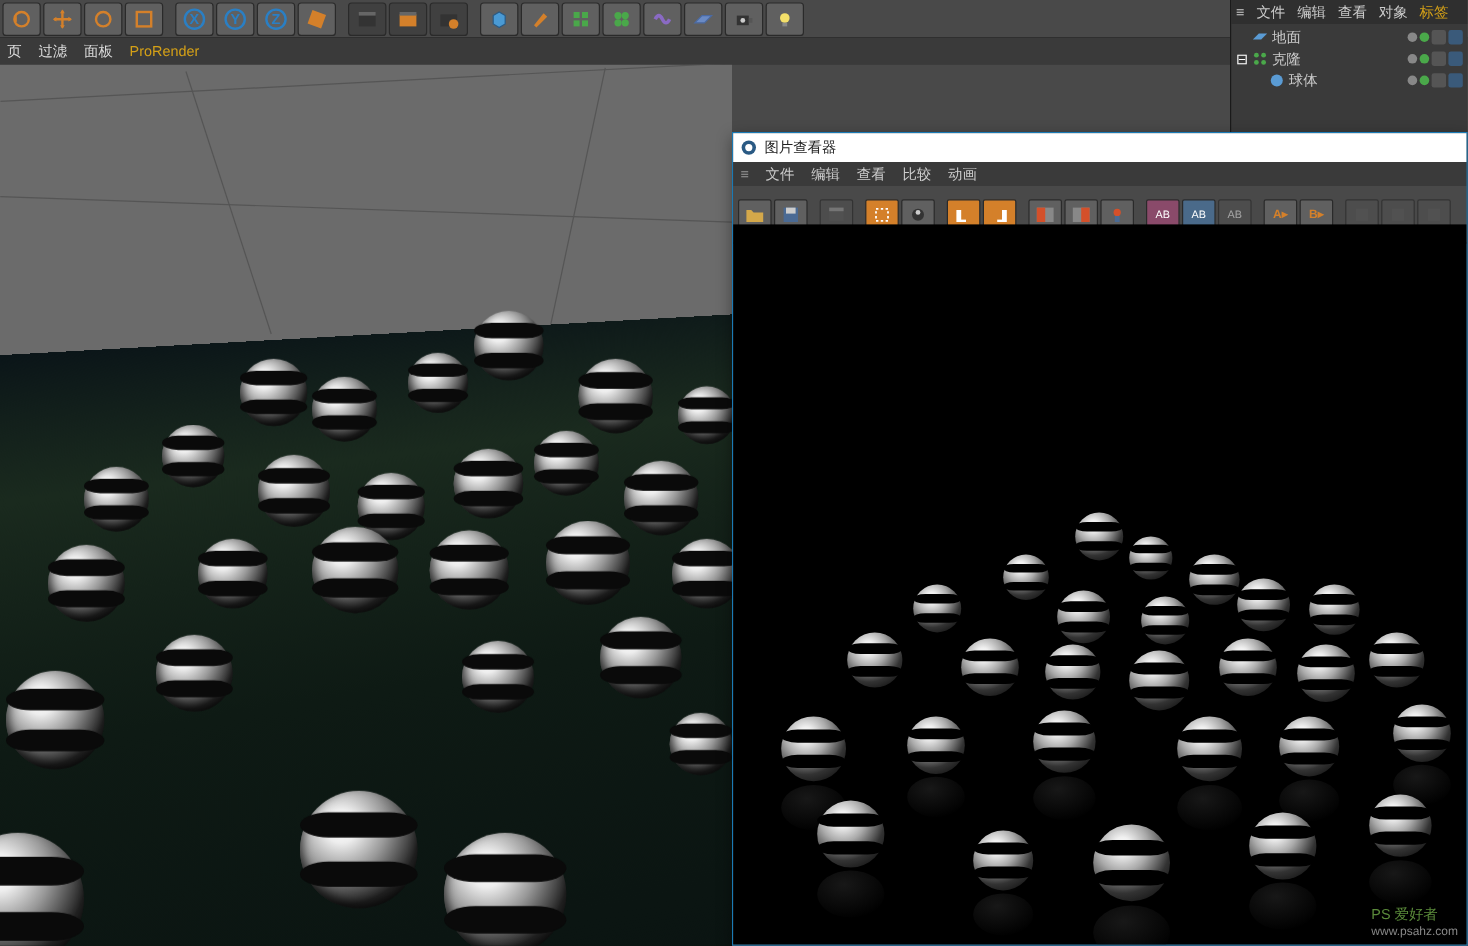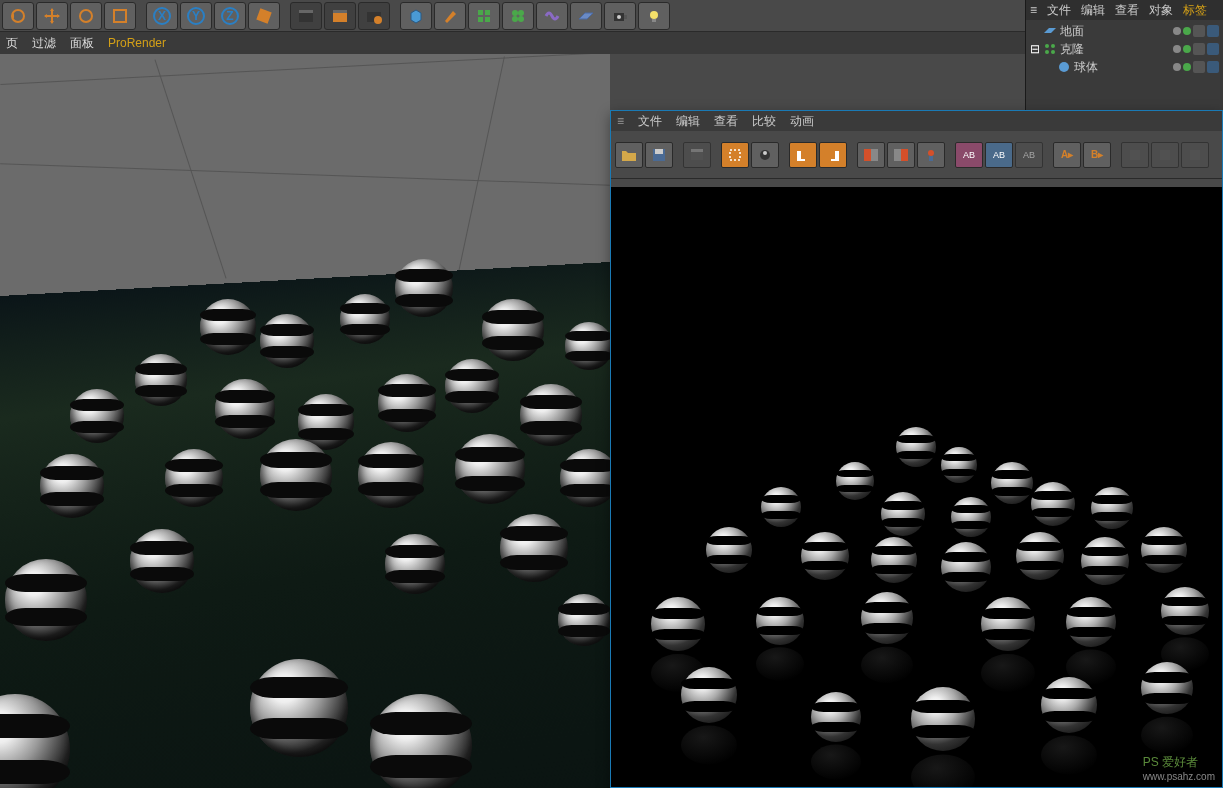--- a/index.html
+++ b/index.html
@@ -272,20 +272,27 @@
           <div class="dot" style="background:#888"></div>
           <div class="dot" style="background:#4aa84a"></div>
           <div style="width:12px;height:12px;background:#555;border-radius:2px"></div>
           <div style="width:12px;height:12px;background:#3a5a7a;border-radius:2px"></div>
         </div>
       </div>
     </div>
 </div>
 
 <div class="floating-win">
+  <div class="fw-title">
+    <svg width="14" height="14">
+        <circle cx="7" cy="7" r="6" fill="#2a5a84"></circle>
+        <circle cx="7" cy="7" r="3" fill="#fff"></circle>
+      </svg>
+    <span>图片查看器</span>
+  </div>
   <div class="fw-menu">
     <span>≡</span>
     <span>文件</span>
     <span>编辑</span>
     <span>查看</span>
     <span>比较</span>
     <span>动画</span>
   </div>
   <div class="fw-toolbar">
     <div class="fw-btn">

